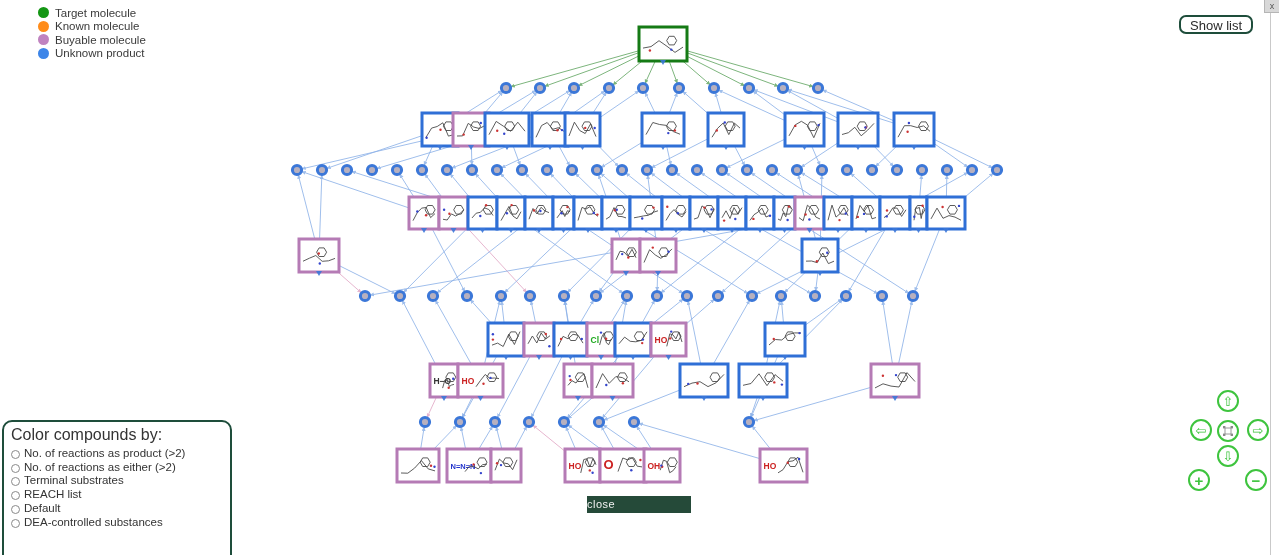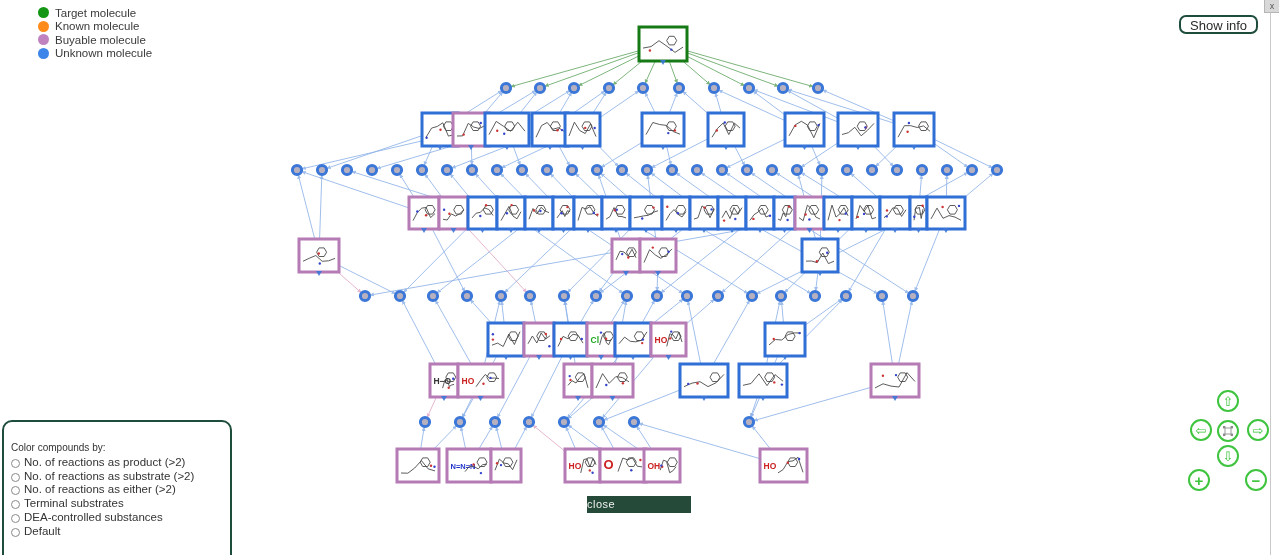--- a/index.html
+++ b/index.html
@@ -21,21 +21,21 @@
     position:absolute;left:1264px;top:0;width:15px;height:13px;z-index:6;background:#d8d8d8;
     border:1px solid #b5b5b5;border-top:none;border-right:none;font-size:9px;line-height:12px;
     text-align:center;color:#555;cursor:pointer;box-sizing:border-box;
   }
   .right-rail{position:absolute;left:1270px;top:13px;width:1px;height:542px;background:#c9c9c9;z-index:4;}
   
   .color-panel{
     position:absolute;left:2px;top:420px;width:230px;height:150px;z-index:5;background:#fff;
     border:2px solid #1e4d3b;border-radius:10px;box-sizing:border-box;padding:4px 6px;
   }
-  .color-panel .title{font-size:10px;color:#333;margin:16px 0 1px 1px;}
+  .color-panel .title{font-size:16px;color:#333;margin:0 0 1px 1px;}
   .opt{display:flex;align-items:flex-end;height:13.8px;font-size:11.5px;color:#333;cursor:pointer;}
   .radio{
     width:9px;height:9px;border-radius:50%;border:1px solid #8a8a8a;background:#fff;
     margin:0 4px 0 1px;flex:0 0 auto;box-sizing:border-box;
   }
   
   .close-btn{
     position:absolute;left:587px;top:496px;width:104px;height:17px;z-index:5;background:#254a39;
     color:#f2f2f2;font-size:11px;text-align:left;line-height:17px;letter-spacing:.5px;cursor:pointer;
   }
@@ -748,53 +748,53 @@
   <div class="legend-row">
     <span class="legend-dot" style="background: rgb(255, 140, 26);"></span>
     <span>Known molecule</span>
   </div>
   <div class="legend-row">
     <span class="legend-dot" style="background: rgb(192, 131, 192);"></span>
     <span>Buyable molecule</span>
   </div>
   <div class="legend-row">
     <span class="legend-dot" style="background: rgb(61, 133, 232);"></span>
-    <span>Unknown molecule</span>
+    <span>Unknown product</span>
   </div>
 </div>
 
-<button class="show-info">Show info</button>
+<button class="show-info">Show list</button>
 <div class="win-x">x</div>
 <div class="right-rail"></div>
 
 <div class="color-panel">
   <div class="title">Color compounds by:</div>
   <label class="opt">
     <span class="radio"></span>
     <span>No. of reactions as product (&gt;2)</span>
   </label>
   <label class="opt">
     <span class="radio"></span>
-    <span>No. of reactions as substrate (&gt;2)</span>
-  </label>
-  <label class="opt">
-    <span class="radio"></span>
     <span>No. of reactions as either (&gt;2)</span>
   </label>
   <label class="opt">
     <span class="radio"></span>
     <span>Terminal substrates</span>
   </label>
   <label class="opt">
     <span class="radio"></span>
-    <span>DEA-controlled substances</span>
+    <span>REACH list</span>
   </label>
   <label class="opt">
     <span class="radio"></span>
     <span>Default</span>
+  </label>
+  <label class="opt">
+    <span class="radio"></span>
+    <span>DEA-controlled substances</span>
   </label>
 </div>
 
 <div class="close-btn">close</div>
 
 <div class="nav-btn" style="left:1217px;top:390px;">
     <span>⇧</span>
   </div>
 <div class="nav-btn" style="left:1190px;top:419px;">
     <span>⇦</span>

